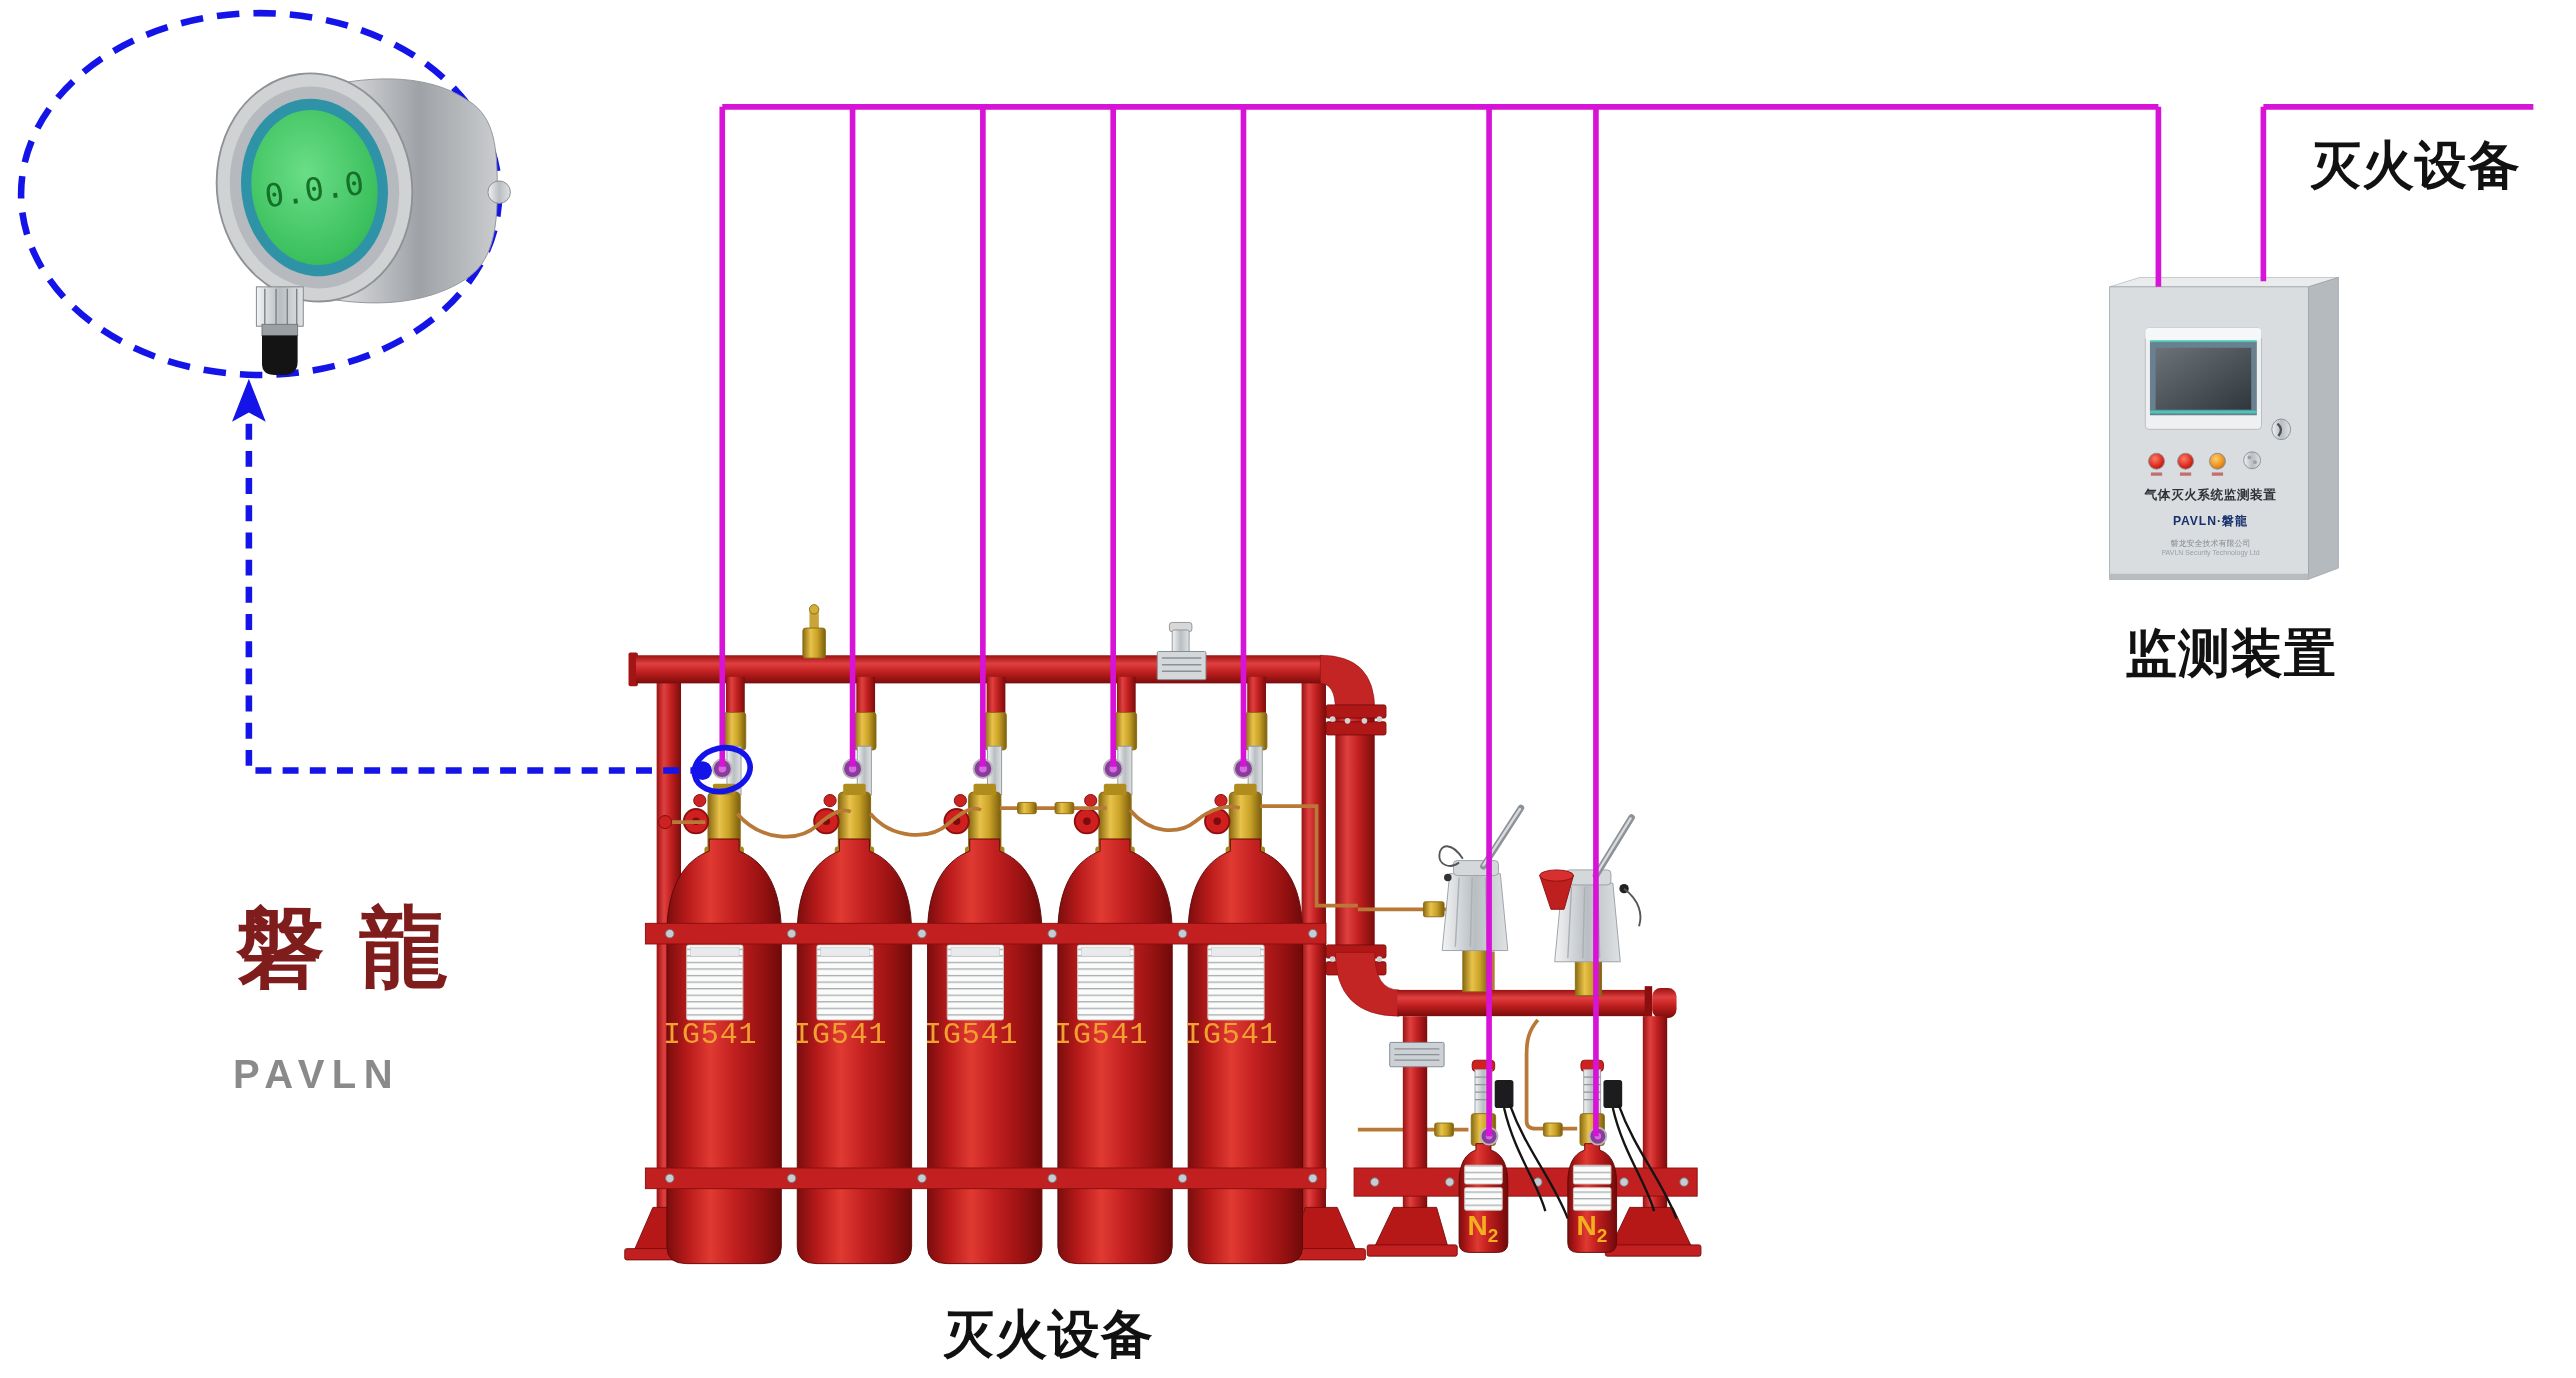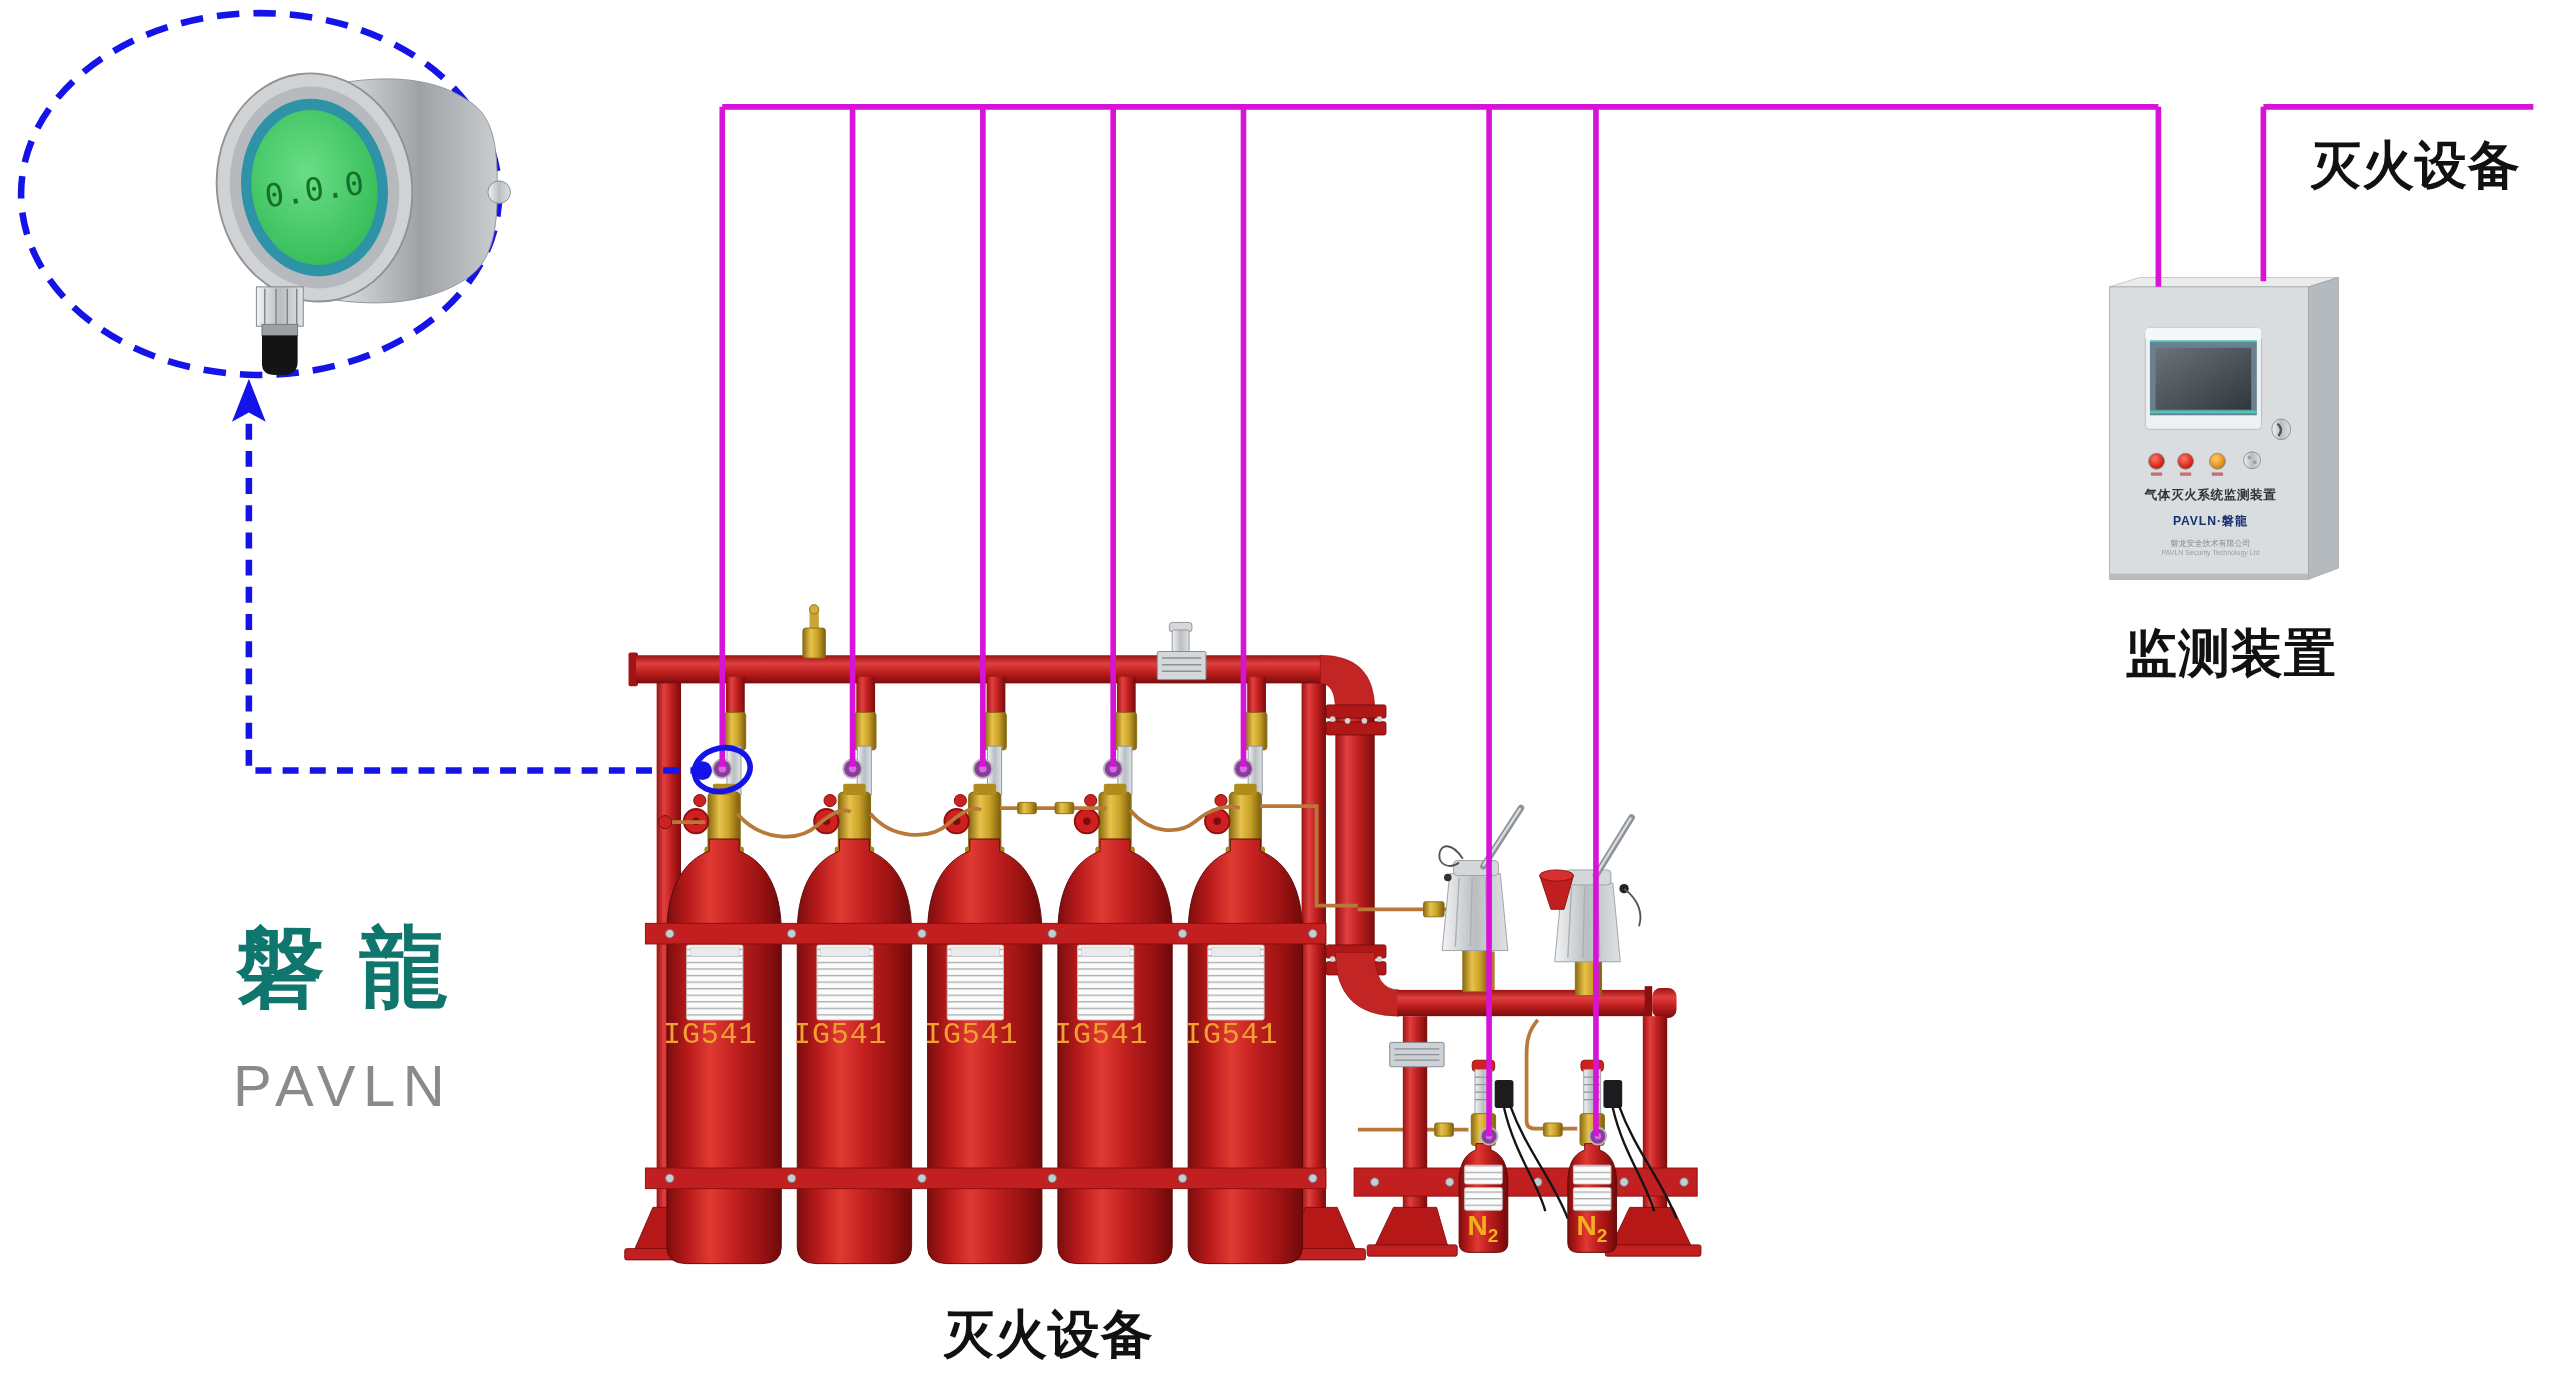--- a/index.html
+++ b/index.html
@@ -5,22 +5,22 @@
   html,body{margin:0;padding:0;background:#ffffff;}
   .stage{position:relative;width:2576px;height:1378px;background:#ffffff;overflow:hidden;
          font-family:"Liberation Sans","DejaVu Sans",sans-serif;}
   .stage svg{position:absolute;left:0;top:0;}
   .lbl{position:absolute;color:#111;white-space:nowrap;}
   .lbl-big{font-size:52px;font-weight:600;letter-spacing:0.9px;}
   .ig-label{position:absolute;width:122px;text-align:left;font-family:Liberation Mono, monospace;
             font-size:30px;color:#f0a132;letter-spacing:0.9px;}
   .n2-label{position:absolute;width:56px;text-align:center;color:#f2b01e;font-weight:700;font-size:28px;}
   .n2-label sub{font-size:19px;}
-  .logo-cn{position:absolute;left:236px;top:908px;font-size:89px;font-weight:700;color:#0f766e;letter-spacing:34px;}
-  .logo-en{position:absolute;left:233px;top:1052px;font-size:58px;font-weight:400;color:#8a8a8a;letter-spacing:7.5px;}
+  .logo-cn{position:absolute;left:236px;top:888px;font-size:89px;font-weight:700;color:#7f1d1d;letter-spacing:34px;}
+  .logo-en{position:absolute;left:233px;top:1052px;font-size:40px;font-weight:700;color:#8a8a8a;letter-spacing:7.5px;}
   .panel-text{position:absolute;text-align:center;white-space:nowrap;}
   .panel-title{left:2112px;top:487px;width:197px;font-size:12.7px;font-weight:600;color:#2f3338;letter-spacing:0.5px;}
   .panel-brand{left:2112px;top:513px;width:197px;font-size:12.2px;font-weight:800;color:#17306b;letter-spacing:0.9px;}
   .panel-co1{left:2112px;top:538px;width:197px;font-size:8px;color:#868c92;}
   .panel-co2{left:2112px;top:549px;width:197px;font-size:7px;color:#9aa0a6;}
 </style>
 </head>
 <body>
 
 <div class="stage">

